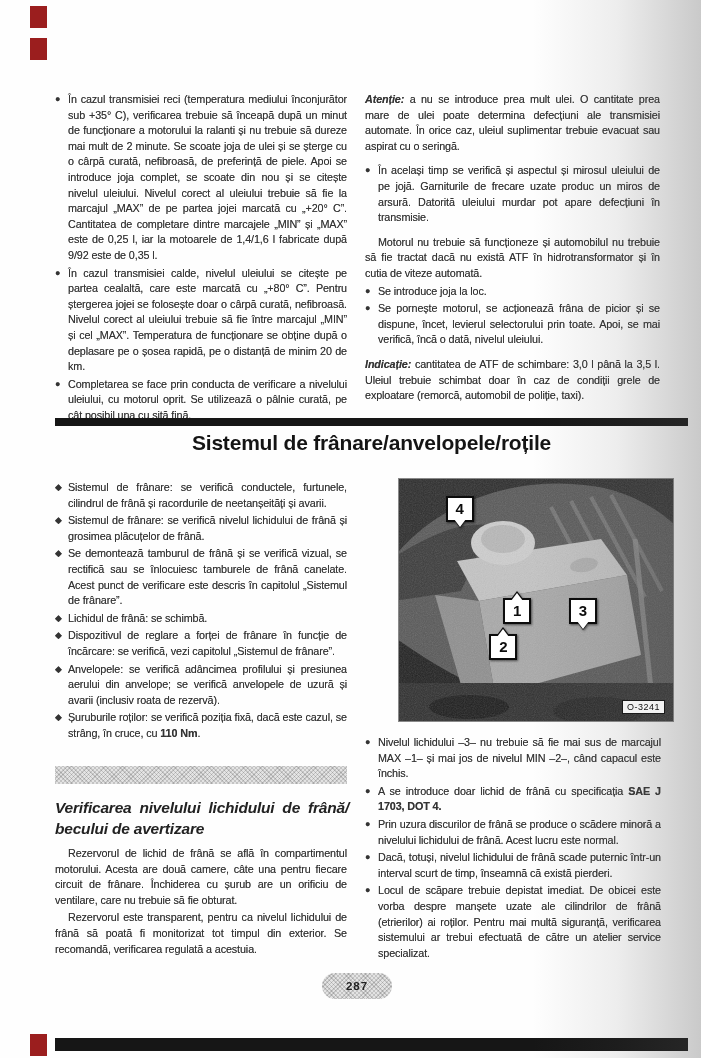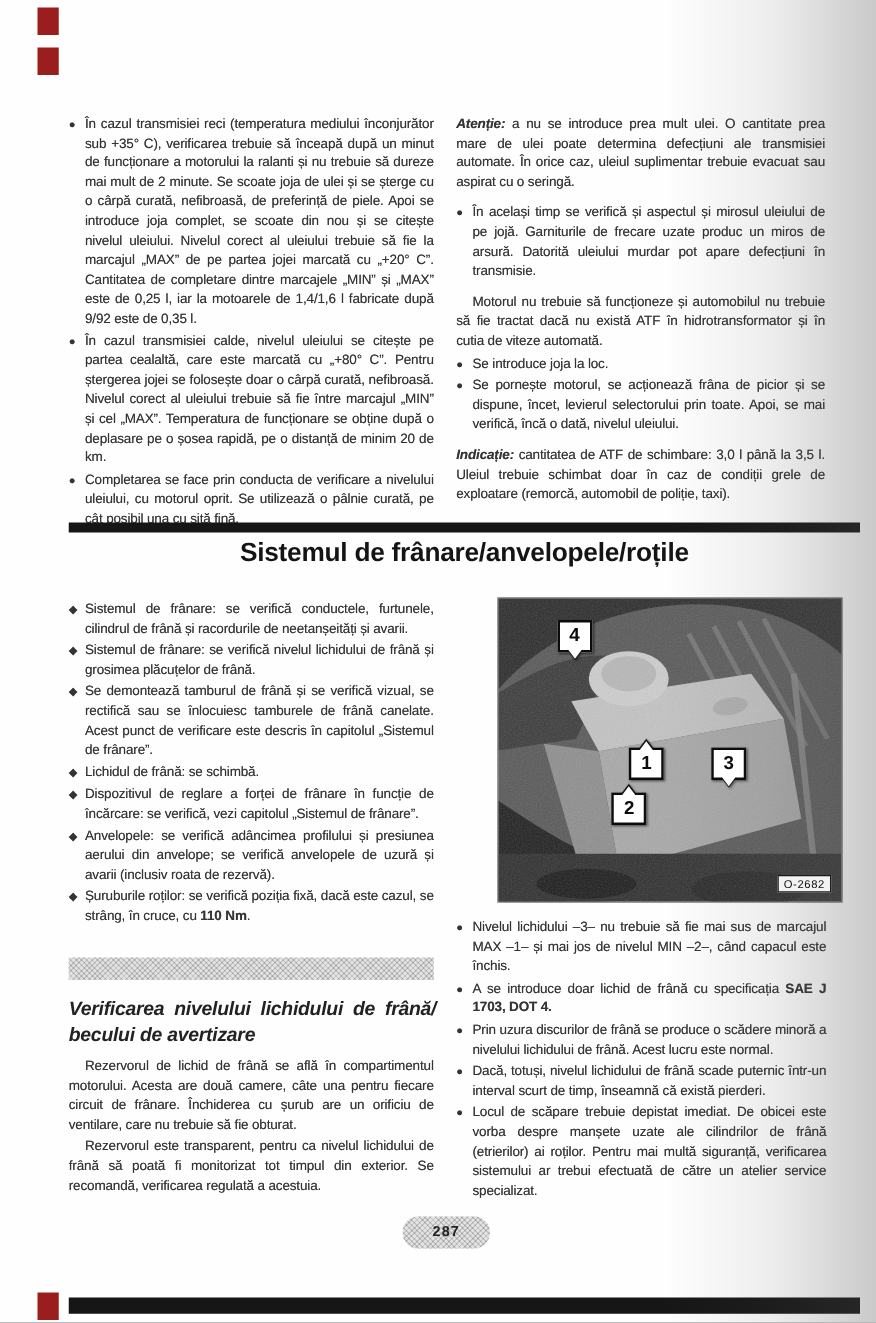--- a/index.html
+++ b/index.html
@@ -137,21 +137,21 @@
       <polygon points="80,122 228,96 242,176 96,216" fill="#a9a9a9"></polygon>
       <polygon points="36,116 80,122 96,216 62,206" fill="#8f8f8f"></polygon>
       <ellipse cx="104" cy="64" rx="32" ry="22" fill="#cecece"></ellipse>
       <ellipse cx="104" cy="60" rx="22" ry="14" fill="#b8b8b8"></ellipse>
       <ellipse cx="185" cy="86" rx="14" ry="7" fill="#b0b0b0" transform="rotate(-10 185 86)"></ellipse>
       <rect x="0" y="204" width="274" height="38" fill="#303030"></rect>
       <ellipse cx="70" cy="228" rx="40" ry="12" fill="#1e1e1e"></ellipse>
       <ellipse cx="200" cy="232" rx="46" ry="14" fill="#262626"></ellipse>
       <rect width="274" height="242" filter="url(#noise)" opacity="0.22"></rect>
     </svg>
-    <div class="fig-code">O-2682</div>
+    <div class="fig-code">O-3241</div>
   <div class="callout tail-down" style="left: 17%; top: 7%;">4</div>
       <div class="callout tail-up" style="left: 38%; top: 49%;">1</div>
       <div class="callout tail-up" style="left: 33%; top: 64%;">2</div>
       <div class="callout tail-down" style="left: 62%; top: 49%;">3</div>
     </div>
 
   <div class="col col-br">
       <div class="blk has-mk"><span class="mk">●</span><span>Nivelul lichidului –3– nu trebuie să fie mai sus de marcajul MAX –1– și mai jos de nivelul MIN –2–, când capacul este închis.</span></div>
       <div class="blk has-mk"><span class="mk">●</span><span>A se introduce doar lichid de frână cu specificația </span><span class="b">SAE J 1703, DOT 4.</span></div>
       <div class="blk has-mk"><span class="mk">●</span><span>Prin uzura discurilor de frână se produce o scădere minoră a nivelului lichidului de frână. Acest lucru este normal.</span></div>

